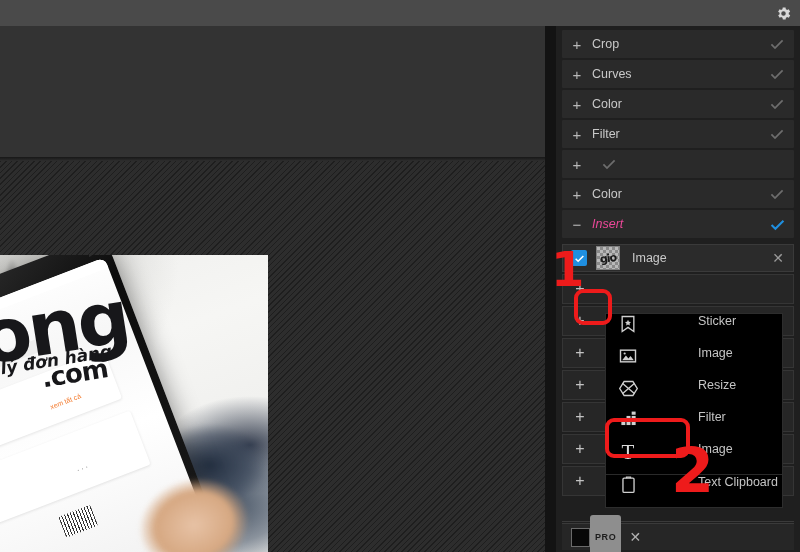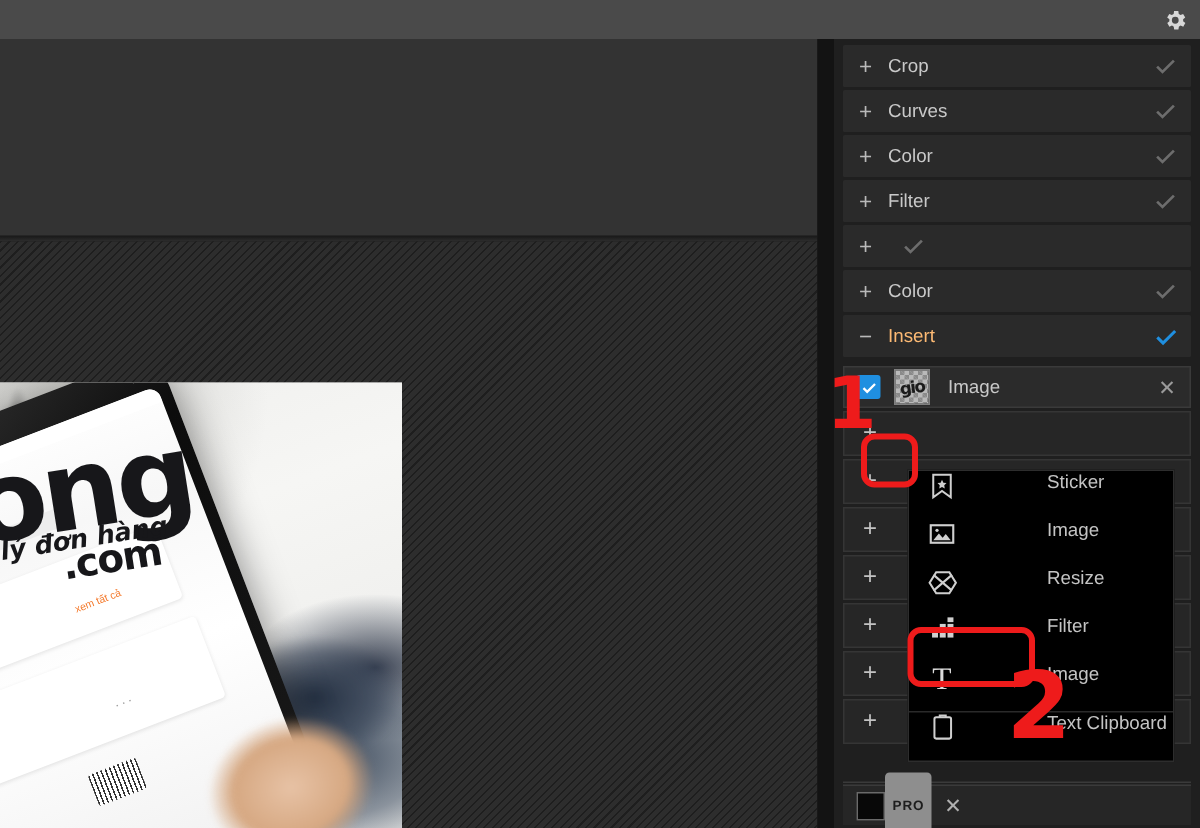--- a/index.html
+++ b/index.html
@@ -66,21 +66,21 @@
 
   
   .panel{position:absolute;left:556px;top:26px;width:244px;height:526px;background:#1f1f1f;}
   .panel-gutter{position:absolute;left:545px;top:26px;width:11px;height:526px;background:#131313;}
 
   .row{position:relative;height:28px;margin:0 6px 2px 6px;background:#2a2a2a;
        display:flex;align-items:center;border-radius:1px;cursor:pointer;}
   .row .tog{width:30px;text-align:center;color:#b9b9b9;font-size:15px;line-height:1;user-select:none;}
   .row .lbl{flex:1;color:#c9c9c9;font-size:12.5px;}
   .row .ck{width:34px;display:flex;align-items:center;justify-content:center;}
-  .row.active .lbl{color:#fdba74;}
+  .row.active .lbl{color:#ec4899;font-style:italic;}
 
   
   .layer-row{position:relative;margin:6px 6px 0 6px;height:28px;background:#2b2b2b;
     display:flex;align-items:center;border:1px solid #3a3a3a;box-sizing:border-box;}
   .layer-cb{width:16px;height:16px;margin-left:8px;background:#1f8fe0;border-radius:2px;
     display:flex;align-items:center;justify-content:center;flex:0 0 auto;}
   .layer-thumb{width:22px;height:22px;margin-left:9px;flex:0 0 auto;border:1px solid #808080;
     background-image:
       linear-gradient(45deg,#8a8a8a 25%,transparent 25%,transparent 75%,#8a8a8a 75%),
       linear-gradient(45deg,#8a8a8a 25%,#b9b9b9 25%,#b9b9b9 75%,#8a8a8a 75%);

